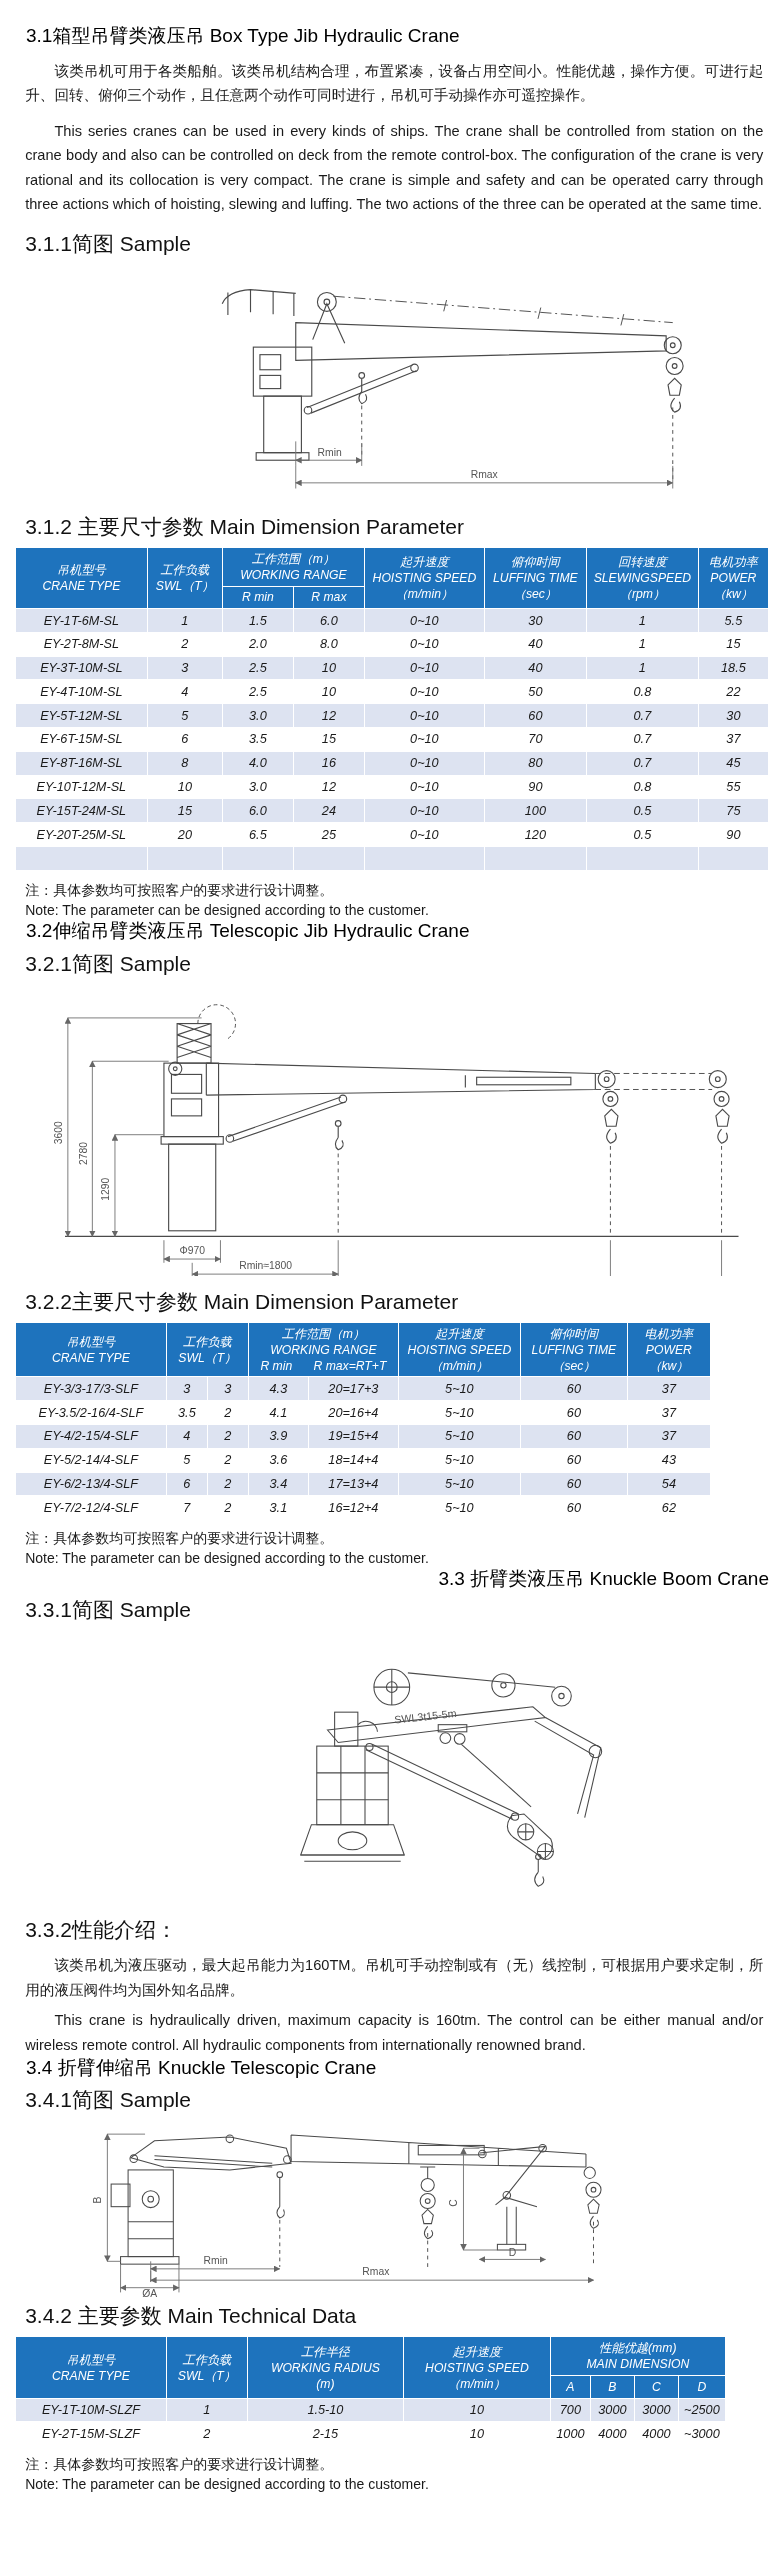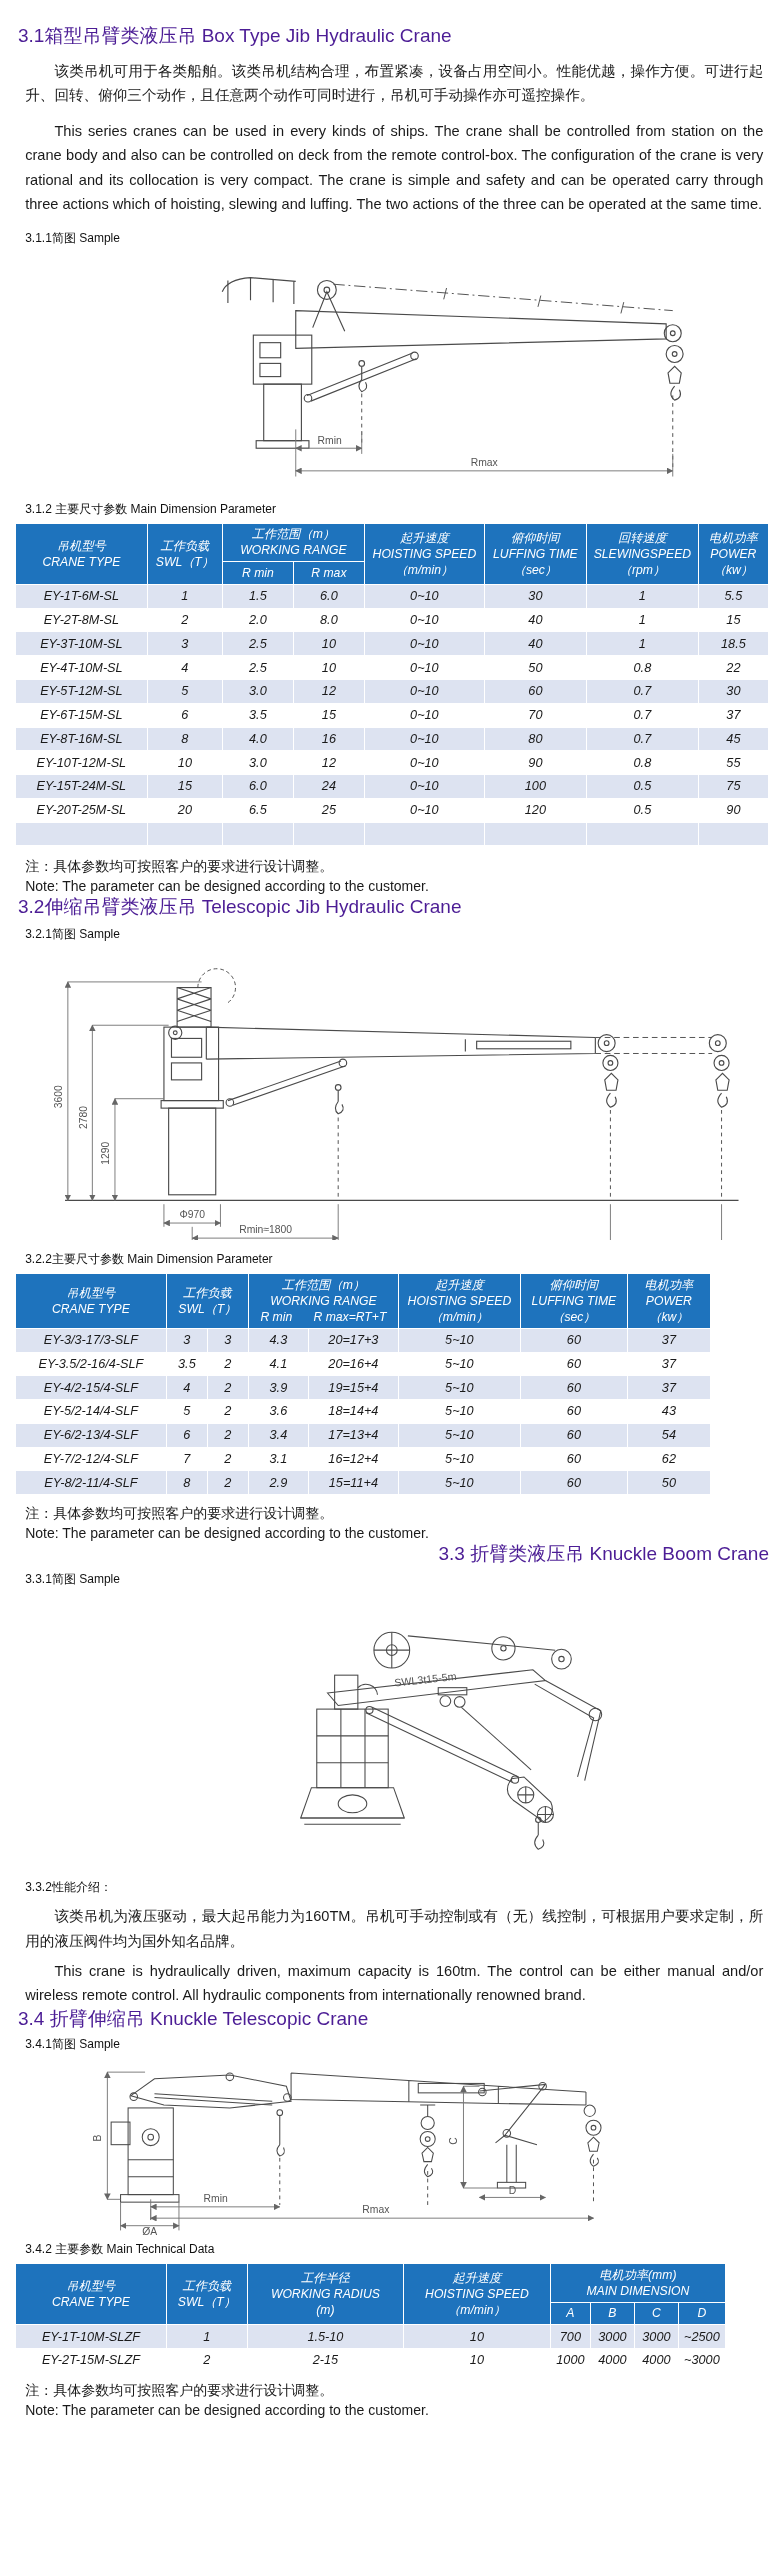--- a/index.html
+++ b/index.html
@@ -1,22 +1,22 @@
 <!DOCTYPE html>
 <html style="font-size:15px"><head>
 <meta charset="utf-8">
 <style>
   html,body{margin:0;padding:0;}
   body{
     width:782px;height:2576px;overflow:hidden;background:#ffffff;
     font-family:"Liberation Sans","DejaVu Sans",sans-serif;color:#1a1a1a;
   }
   .page{padding:24.5px 13px 0 13px;box-sizing:border-box;}
-  h1.sec{color:#4c1d95;font-size:19px;font-weight:500;margin:0 0 0 5px;line-height:1.2;}
-  h2.sub{font-size:12px;font-weight:400;margin:13px 0 0 12.2px;line-height:1.35;color:#111;}
+  h1.sec{color:#000000;font-size:19px;font-weight:500;margin:0 0 0 13px;line-height:1.2;}
+  h2.sub{font-size:21px;font-weight:400;margin:13px 0 0 12.2px;line-height:1.35;color:#111;}
   p.para{font-size:14.6px;line-height:24.5px;margin:11.3px 5.7px 0 12.2px;text-indent:2em;text-align:justify;}
   p.note{font-size:14px;line-height:20px;margin:9.4px 0 0 12.2px;}
   .drawing{margin:5.7px 0 0 0;}
   svg{display:block;}
   svg text{font-family:"Liberation Sans","DejaVu Sans",sans-serif;font-size:11px;fill:#555;}
   table.spec{border-collapse:collapse;table-layout:fixed;margin:5.7px 0 0 1.9px;font-style:italic;}
   table.spec th,table.spec td{border:1.9px solid #ffffff;text-align:center;vertical-align:middle;}
   table.spec thead th{background:#1e73bd;color:#ffffff;font-weight:400;font-size:12.2px;line-height:16px;padding:2.8px 0.9px;}
   table.spec td{font-size:12.7px;height:21px;padding:0.9px 1.9px;background:#ffffff;}
   table.spec tr.shade td{background:#dde3f1;}
@@ -371,30 +371,20 @@
         </tr>
         <tr>
           <td>EY-7/2-12/4-SLF</td>
           <td>7</td>
           <td>2</td>
           <td>3.1</td>
           <td>16=12+4</td>
           <td>5~10</td>
           <td>60</td>
           <td>62</td>
-        </tr>
-        <tr class="shade">
-          <td>EY-8/2-11/4-SLF</td>
-          <td>8</td>
-          <td>2</td>
-          <td>2.9</td>
-          <td>15=11+4</td>
-          <td>5~10</td>
-          <td>60</td>
-          <td>50</td>
         </tr>
       </tbody>
   </table>
 
   <p class="note" style="margin-top:7.5px"><span>注：具体参数均可按照客户的要求进行设计调整。</span><br><span>Note: The parameter can be designed according to the customer.</span></p>
 
   <h1 class="sec mt18">3.3 折臂类液压吊 Knuckle Boom Crane</h1>
   <h2 class="sub" style="margin-top:5.7px">3.3.1简图 Sample</h2>
 
   <div class="drawing">
@@ -522,21 +512,21 @@
         <col style="width:44px">
         <col style="width:44px">
         <col style="width:47px">
       </colgroup>
     <thead>
       <tr>
         <th rowspan="2"><span>吊机型号</span><br><span>CRANE TYPE</span></th>
         <th rowspan="2"><span>工作负载</span><br><span>SWL（T）</span></th>
         <th rowspan="2"><span>工作半径</span><br><span>WORKING RADIUS</span><br><span>(m)</span></th>
         <th rowspan="2"><span>起升速度</span><br><span>HOISTING SPEED</span><br><span>（m/min）</span></th>
-        <th colspan="4"><span>电机功率(mm)</span><br><span>MAIN DIMENSION</span></th>
+        <th colspan="4"><span>性能优越(mm)</span><br><span>MAIN DIMENSION</span></th>
       </tr>
       <tr>
         <th>A</th>
         <th>B</th>
         <th>C</th>
         <th>D</th>
       </tr>
     </thead>
     <tbody>
         <tr class="shade">

